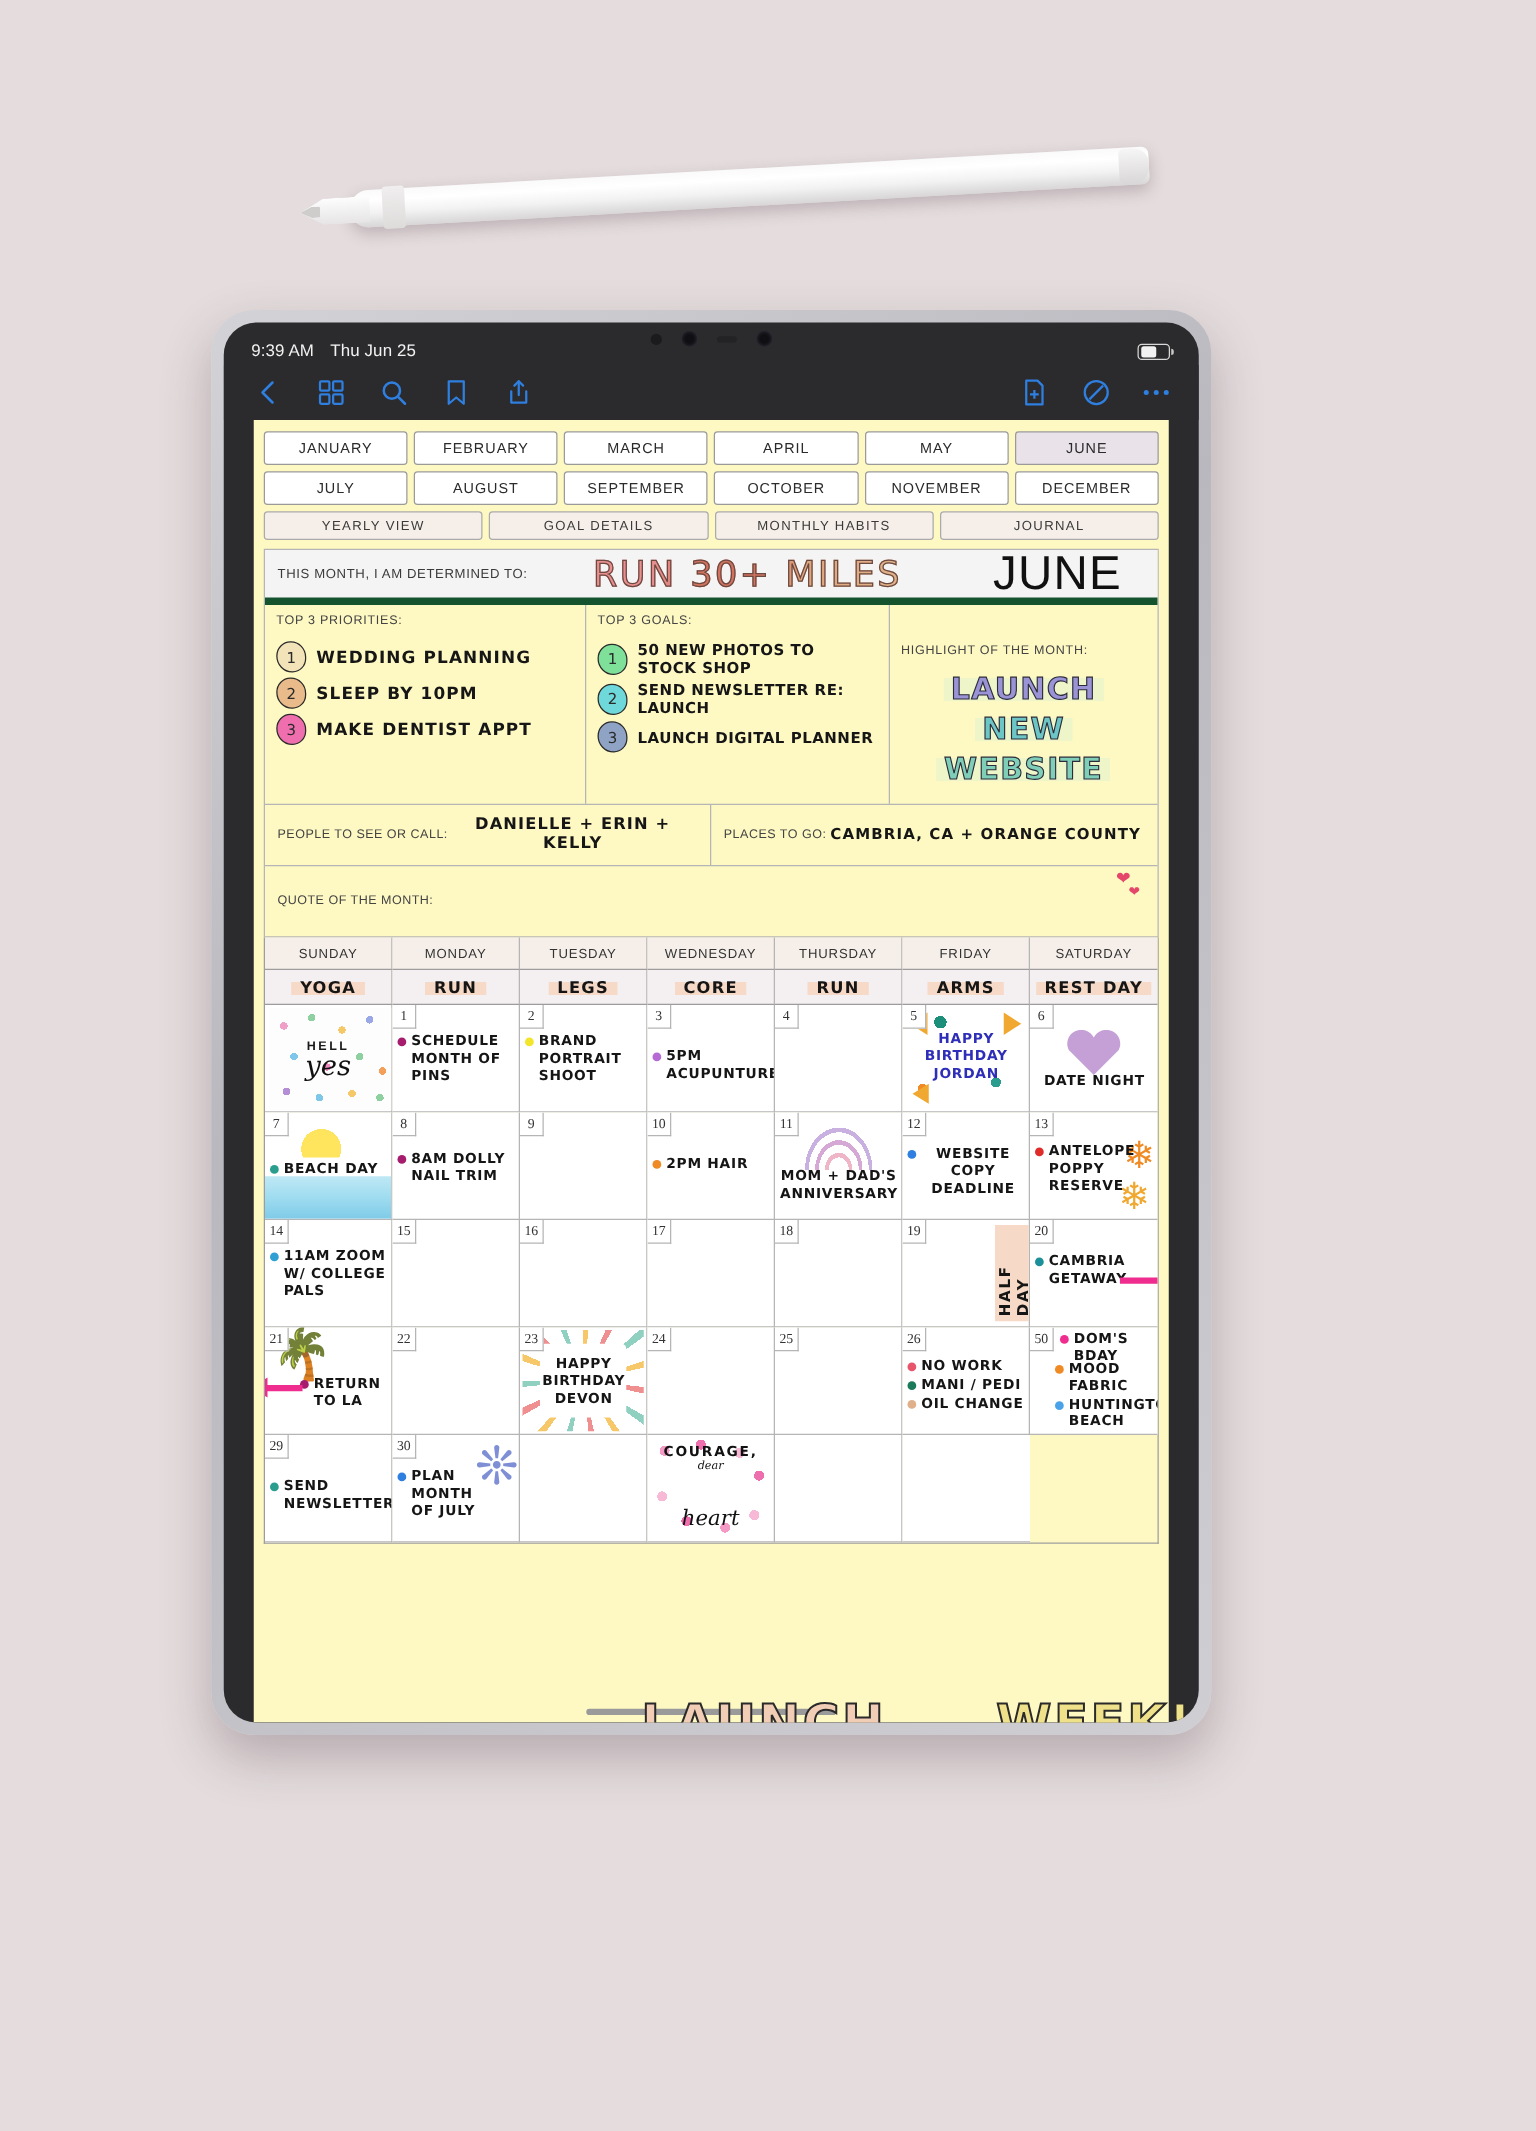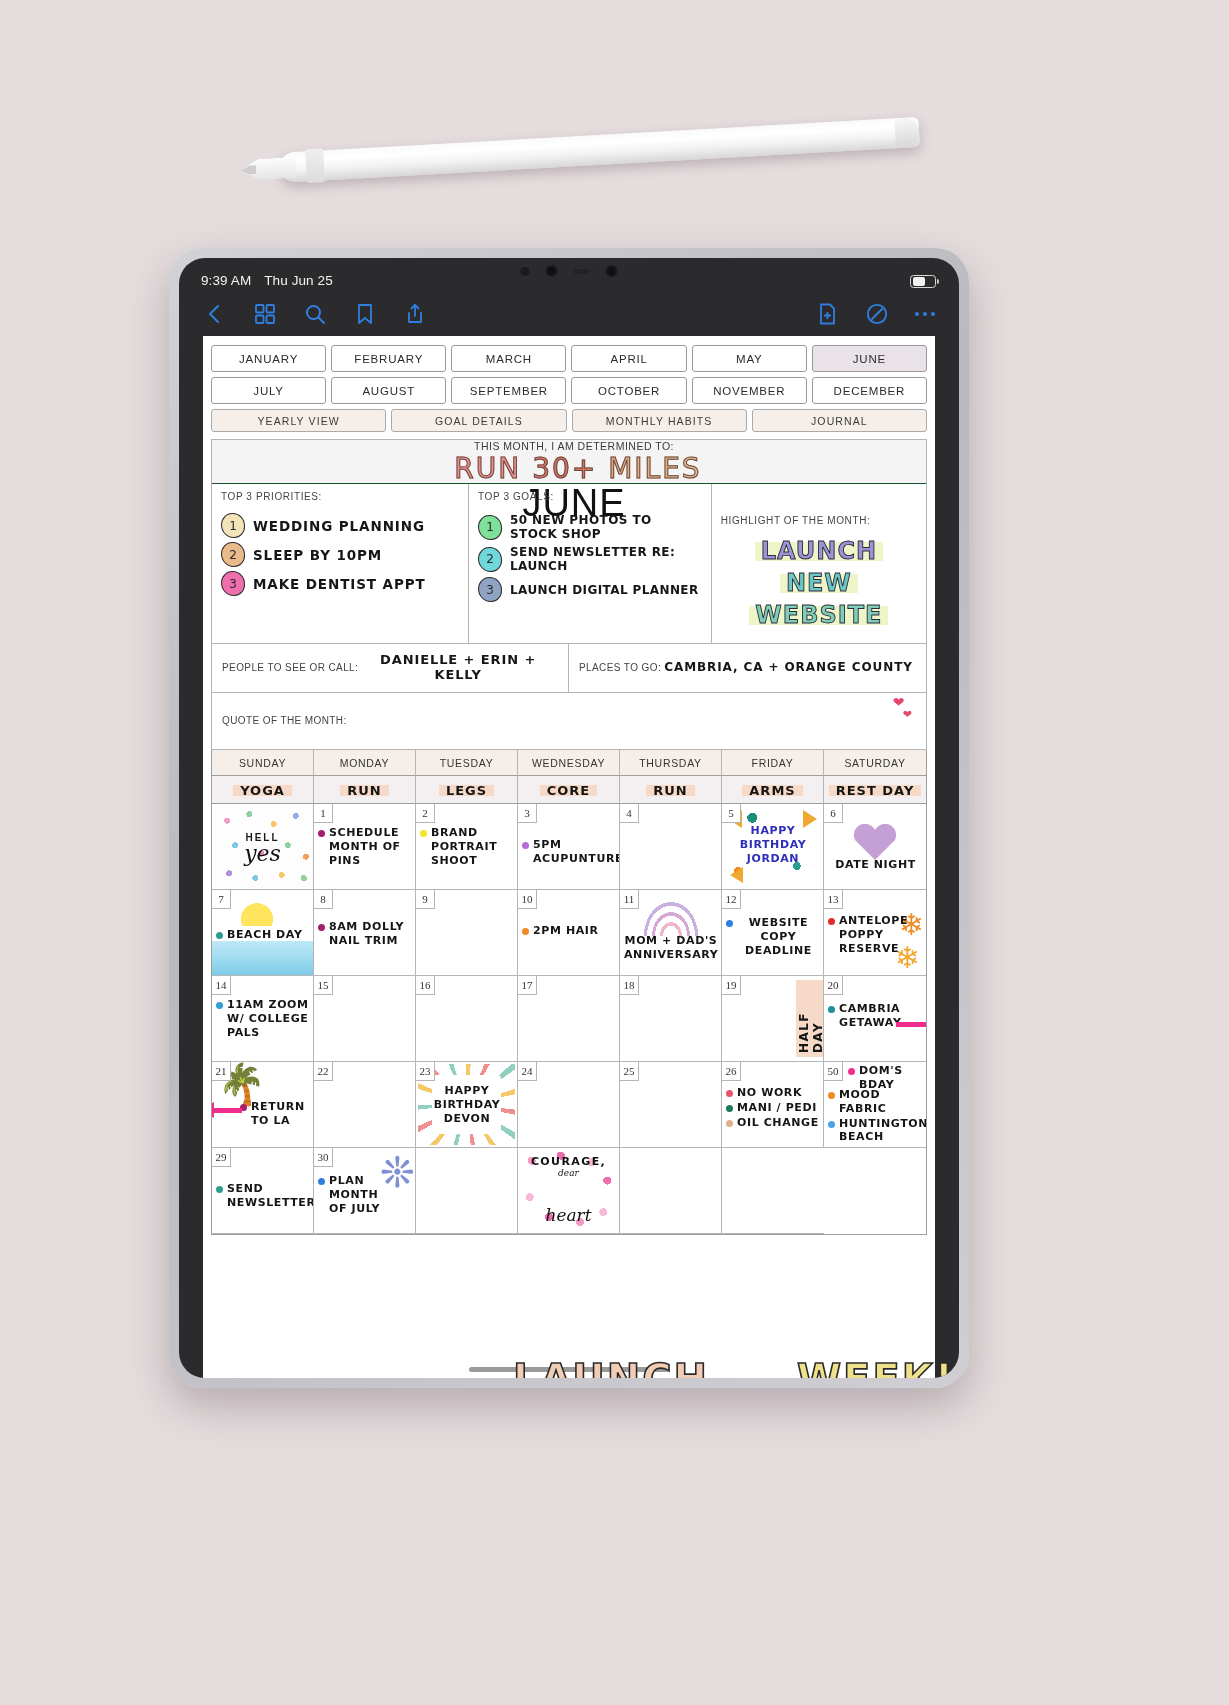--- a/index.html
+++ b/index.html
@@ -93,21 +93,21 @@
   }
   .tb-group { display:flex; align-items:center; gap:26px; }
   .tb-icon { width:24px; height:24px; color:#2f7fe0; display:block; cursor:pointer; }
   .tb-icon svg { width:100%; height:100%; display:block; }
   .tb-dots { display:flex; gap:3.5px; align-items:center; }
   .tb-dots i { width:4.5px; height:4.5px; background:#2f7fe0; border-radius:50%; display:block; }
 
   
   .page {
     position:absolute; left:24px; right:24px; top:78px; bottom:0;
-    background:#ffffff; overflow:hidden;
+    background:#fef9c3; overflow:hidden;
     padding: 9px 8px 0 8px;
   }
 
   .month-tabs { display:grid; grid-template-columns:repeat(6,1fr); gap:5px; margin-bottom:5px; }
   .mtab {
     border:1px solid #9a9a9a; background:#fff; border-radius:3px;
     text-align:center; font-size:11.5px; letter-spacing:.8px;
     padding:7px 0 6px; color:#2b2b2b; cursor:pointer;
   }
   .mtab.active { background:#e9e3e9; }
@@ -116,21 +116,21 @@
   .vtab {
     border:1px solid #aaa; background:#f6efe9; border-radius:3px;
     text-align:center; font-size:10.5px; letter-spacing:1.1px;
     padding:5px 0 4px; color:#3a3a3a; cursor:pointer;
   }
 
   .sheet { border:1px solid #b5b5b5; }
 
   .determined-row {
     display:flex; align-items:center; background:#f4f4f4;
-    border-bottom:1px solid #14532d; height:44px; padding-left:10px;flex-direction:column;
+    border-bottom:6px solid #14532d; height:44px; padding-left:10px;
   }
   .determined-lbl { font-size:10.5px; letter-spacing:.5px; color:#3a3a3a; }
   .determined-val {
     flex:1; text-align:center; font-size:28px; font-weight:normal;
     font-family:"DejaVu Sans", sans-serif;
     letter-spacing:2px; margin-left:8px;
     background:linear-gradient(90deg,#e98f8f 0%,#e98f8f 28%,#d2735f 38%,#d2735f 52%,#e0a77e 64%,#e2b98f 100%);
     -webkit-background-clip:text; background-clip:text; color:transparent;
     -webkit-text-stroke:1px #6b4a42;
   }
@@ -796,21 +796,21 @@
           </div>
 
           <div class="daycell">
             <div class="daynum">50</div>
             <div class="events" style="top:2px;left:24px">
               <div class="ev">
                 <span class="dot" style="background:#ef2d8e"></span>
                 <span class="evtxt">DOM'S BDAY</span>
               </div>
             </div>
-            <div class="events" style="top:26px;left:4px">
+            <div class="events" style="top:26px;left:20px">
               <div class="ev">
                 <span class="dot" style="background:#f08a24"></span>
                 <span class="evtxt">MOOD FABRIC</span>
               </div>
               <div class="ev">
                 <span class="dot" style="background:#4aa3e8"></span>
                 <span class="evtxt">HUNTINGTON BEACH</span>
               </div>
             </div>
           </div>

